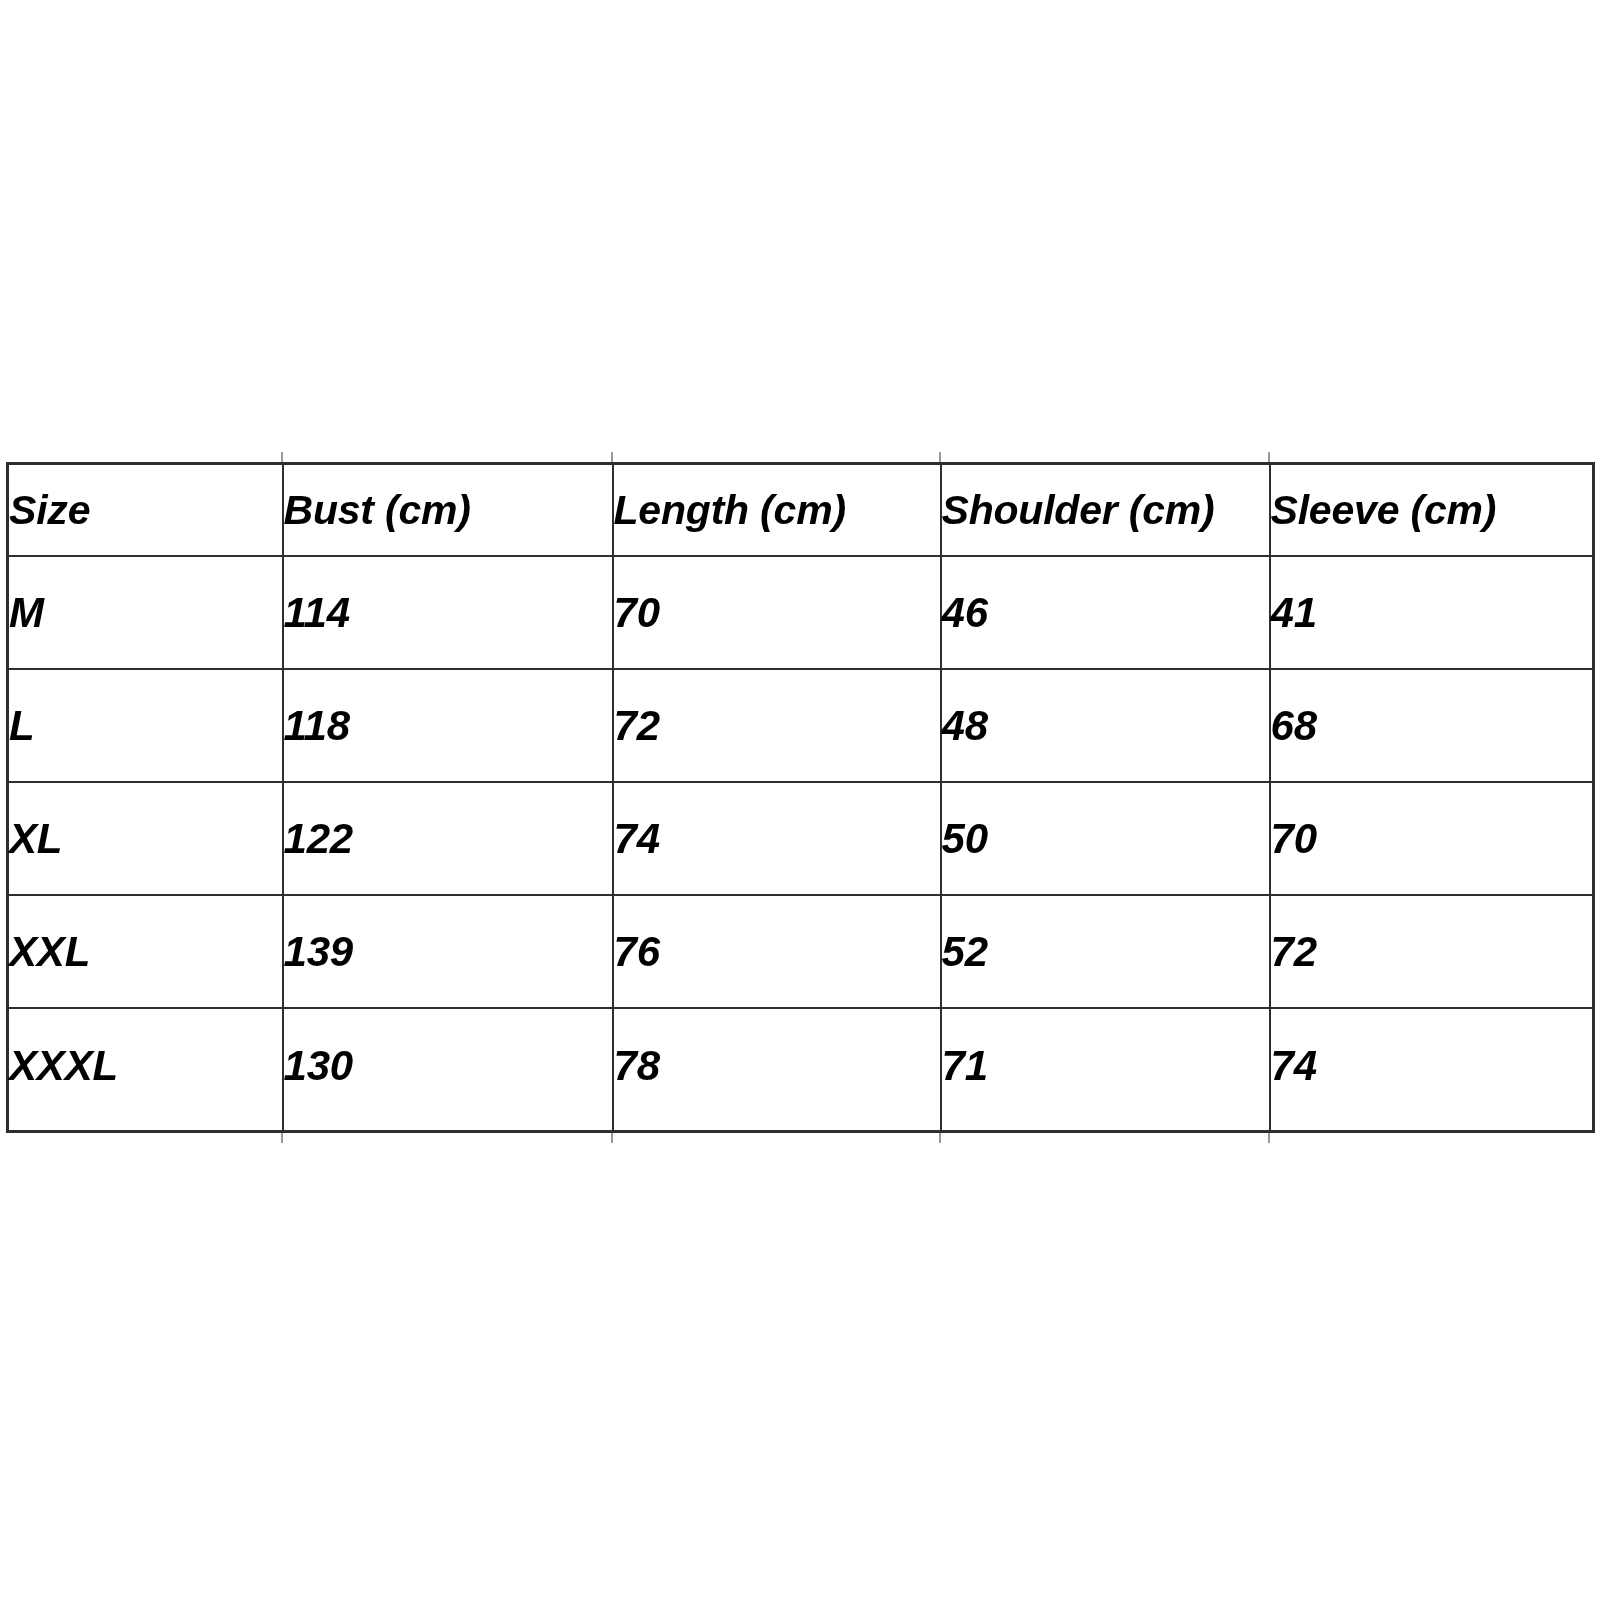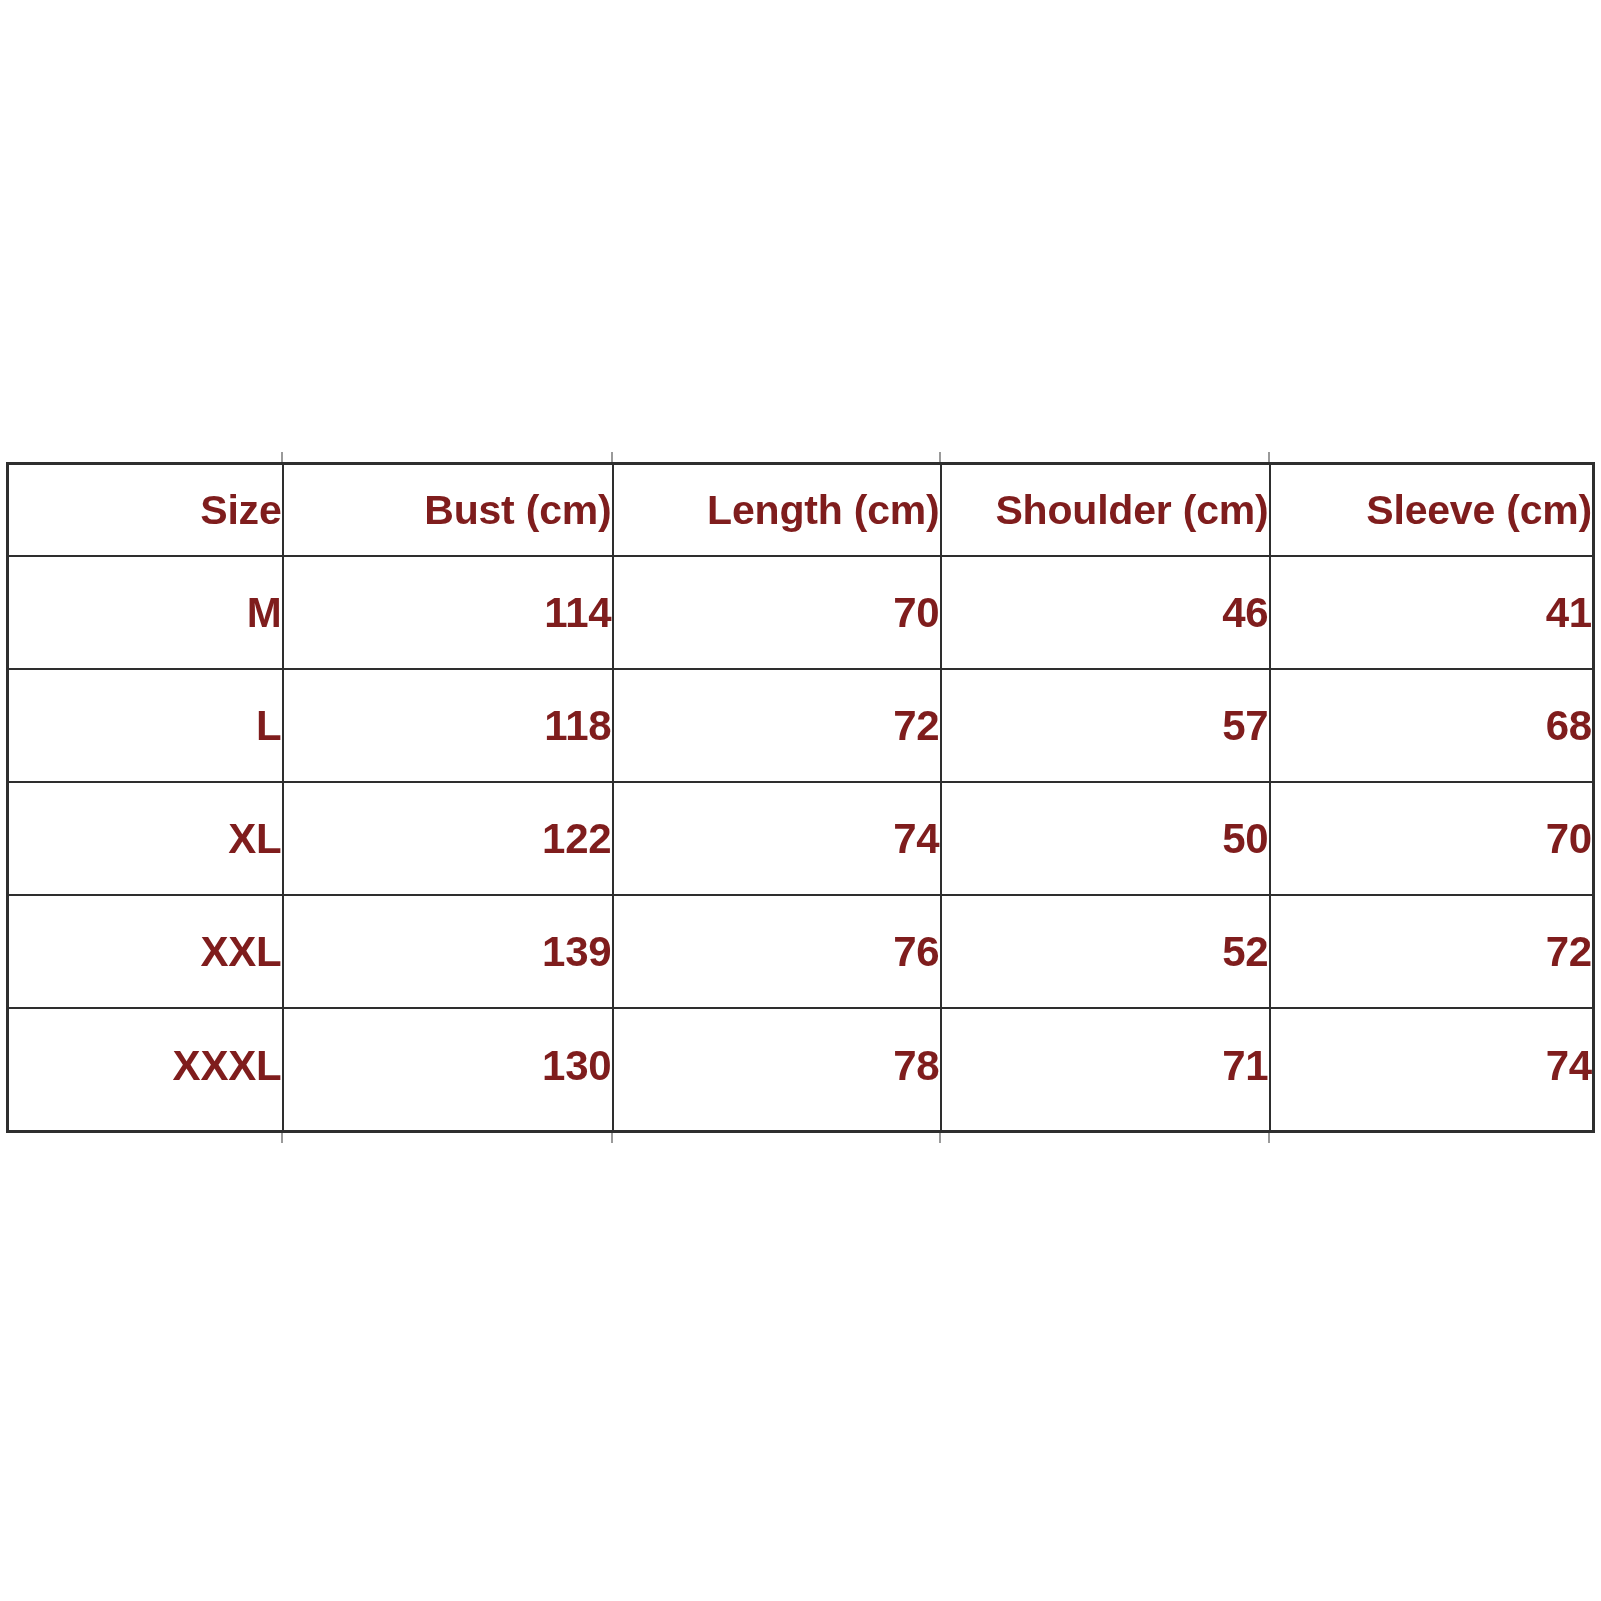--- a/index.html
+++ b/index.html
@@ -32,27 +32,28 @@
     width: 1586px;          
     height: 671px;          
     border-collapse: collapse;
     table-layout: fixed;
     background: #ffffff;
   }
 
   #size-table th,
   #size-table td {
     border: 2px solid #2e2e2e;
-    text-align: right;
+    text-align: left;
     vertical-align: middle;
     background: #ffffff;
     padding: 0;
-    color: #7f1d1d;
+    color: #000000;
     font-weight: bold;
     letter-spacing: -0.2px;
+    font-style: italic;
   }
 
   
   #size-table {
     border: 3px solid #2e2e2e;
   }
 
   
   .col-size     { width: 275px; }
   .col-bust     { width: 330px; }
@@ -132,21 +133,21 @@
         <td><span class="cell-text">M</span></td>
         <td><span class="cell-text">114</span></td>
         <td><span class="cell-text">70</span></td>
         <td><span class="cell-text">46</span></td>
         <td><span class="cell-text">41</span></td>
       </tr>
       <tr>
         <td><span class="cell-text">L</span></td>
         <td><span class="cell-text">118</span></td>
         <td><span class="cell-text">72</span></td>
-        <td><span class="cell-text">57</span></td>
+        <td><span class="cell-text">48</span></td>
         <td><span class="cell-text">68</span></td>
       </tr>
       <tr>
         <td><span class="cell-text">XL</span></td>
         <td><span class="cell-text">122</span></td>
         <td><span class="cell-text">74</span></td>
         <td><span class="cell-text">50</span></td>
         <td><span class="cell-text">70</span></td>
       </tr>
       <tr>

